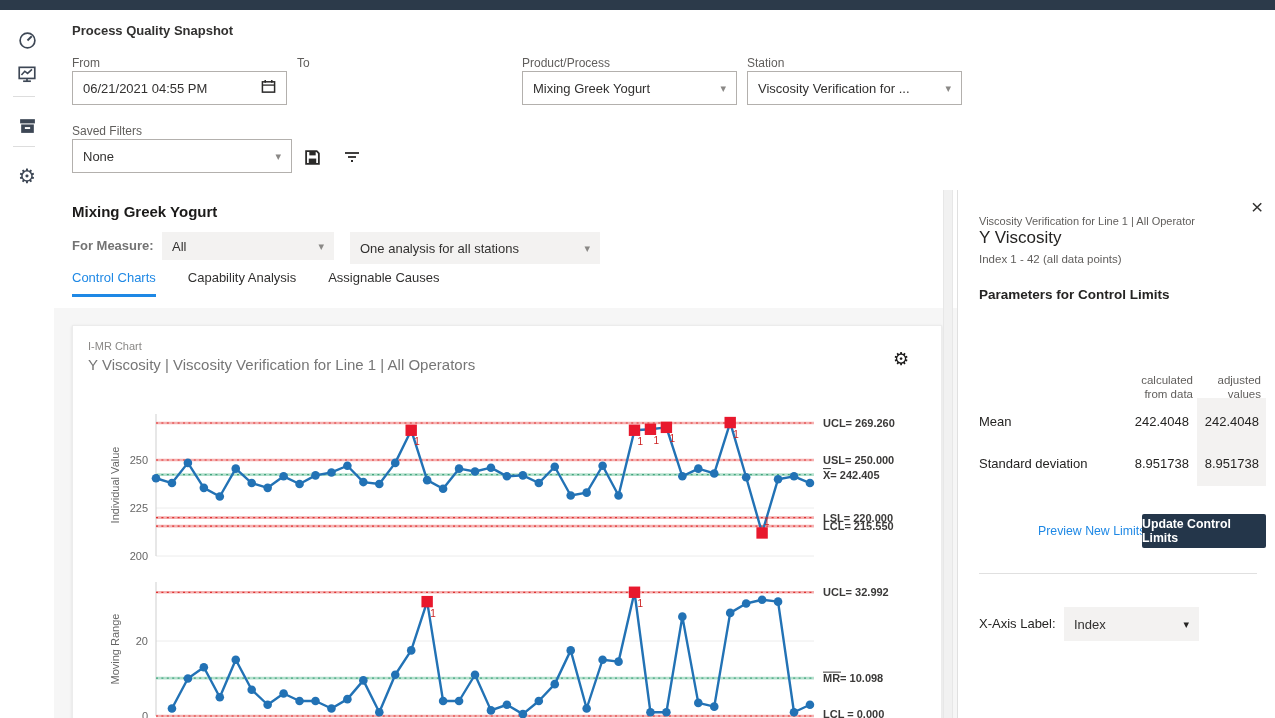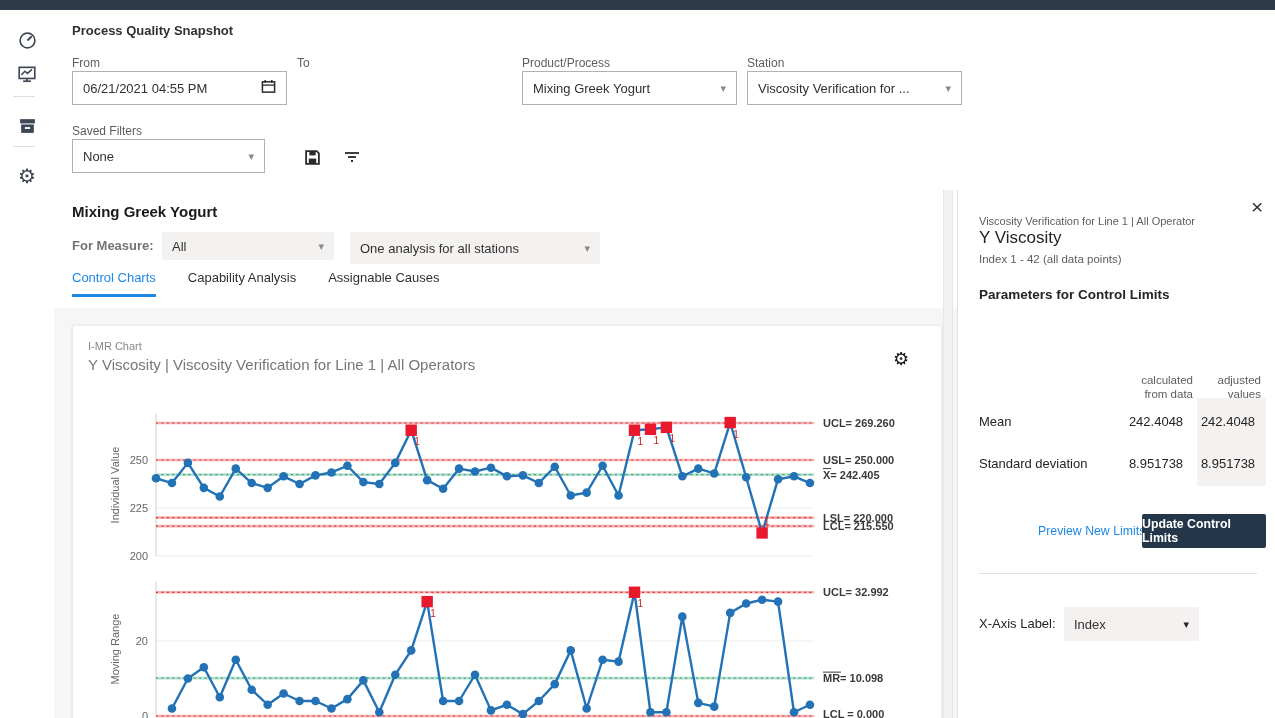--- a/index.html
+++ b/index.html
@@ -38,21 +38,21 @@
   .rightpanel{left:957px;top:190px;width:318px;height:528px;background:#fff;border-left:1px solid #e0e0e0;box-sizing:border-box;}
   .p-close{left:293px;top:6px;font-size:21px;color:#323130;cursor:pointer;line-height:1;}
   .p-sub{left:21px;top:25px;font-size:11px;color:#605e5c;width:270px;}
   .p-title{left:21px;top:38px;font-size:17px;color:#252423;}
   .p-index{left:21px;top:63px;font-size:11.5px;color:#605e5c;}
   .p-sect{left:21px;top:97px;font-size:13.5px;font-weight:700;color:#252423;}
   .p-desc{left:21px;top:117px;width:278px;font-size:12.3px;color:#605e5c;line-height:1.42;}
   .p-h{font-size:11.5px;color:#605e5c;text-align:right;line-height:1.25;}
   .p-graycol{left:239px;top:208px;width:69px;height:88px;background:#f3f2f1;}
   .p-rowlabel{font-size:13px;color:#252423;}
-  .p-val{font-size:13px;color:#252423;text-align:center;}
+  .p-val{font-size:13px;color:#252423;text-align:right;}
   .p-link{left:80px;top:334px;font-size:12.3px;color:#1e88e5;cursor:pointer;}
   .p-btn{left:184px;top:324px;width:124px;height:34px;background:#24364a;color:#fff;font-size:12.3px;font-weight:600;display:flex;align-items:center;justify-content:center;border-radius:2px;cursor:pointer;}
   .p-div{left:21px;top:383px;width:278px;height:1px;background:#e0e0e0;}
   .p-xlabel{left:21px;top:426px;font-size:13px;color:#252423;}
   .p-xdd{left:106px;top:417px;width:135px;height:34px;}
   .chev-dark{color:#252423;font-size:11px;}
   svg text{font-family:"Liberation Sans",sans-serif;}
 </style>
 </head>
 <body>
@@ -110,21 +110,21 @@
       <span class="chev">▾</span>
     </div>
 
     <div class="abs f-label" style="left:693px;top:46px;">Station</div>
     <div class="abs f-input" style="left:693px;top:61px;width:215px;">
       <span class="grow">Viscosity Verification for ...</span>
       <span class="chev">▾</span>
     </div>
 
     <div class="abs f-label" style="left:18px;top:114px;">Saved Filters</div>
-    <div class="abs f-input" style="left:18px;top:129px;width:193px;">
+    <div class="abs f-input" style="left:18px;top:129px;width:220px;">
       <span class="grow">None</span>
       <span class="chev">▾</span>
     </div>
     <div class="abs icon-btn" style="left:247px;top:136px;">
       <svg width="17" height="17" viewBox="0 0 16 16">
           <path d="M2 2 h10 l2 2 v10 h-12 z" fill="none" stroke="currentColor" stroke-width="1.7"></path>
           <rect x="5" y="2.5" width="6" height="3.5" fill="currentColor"></rect>
           <rect x="4.5" y="9" width="7" height="5" fill="currentColor"></rect>
         </svg>
     </div>

